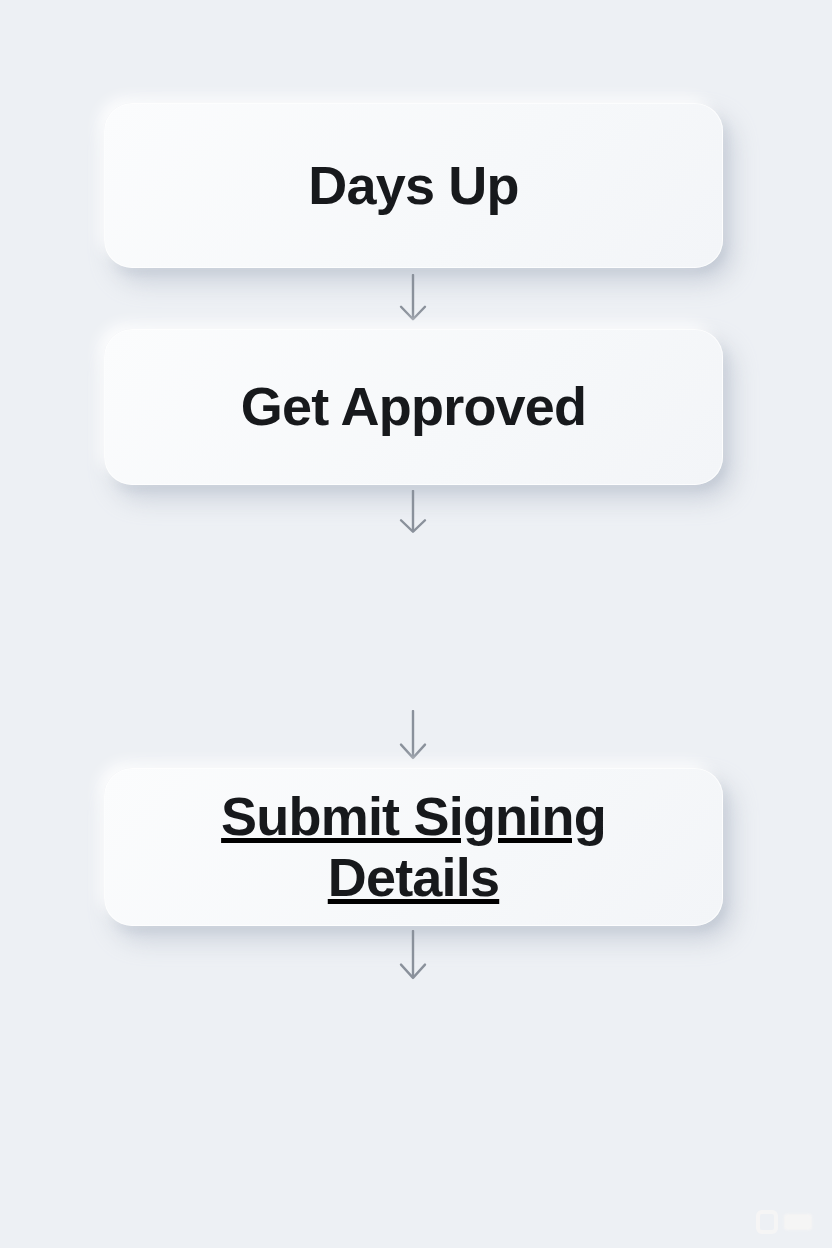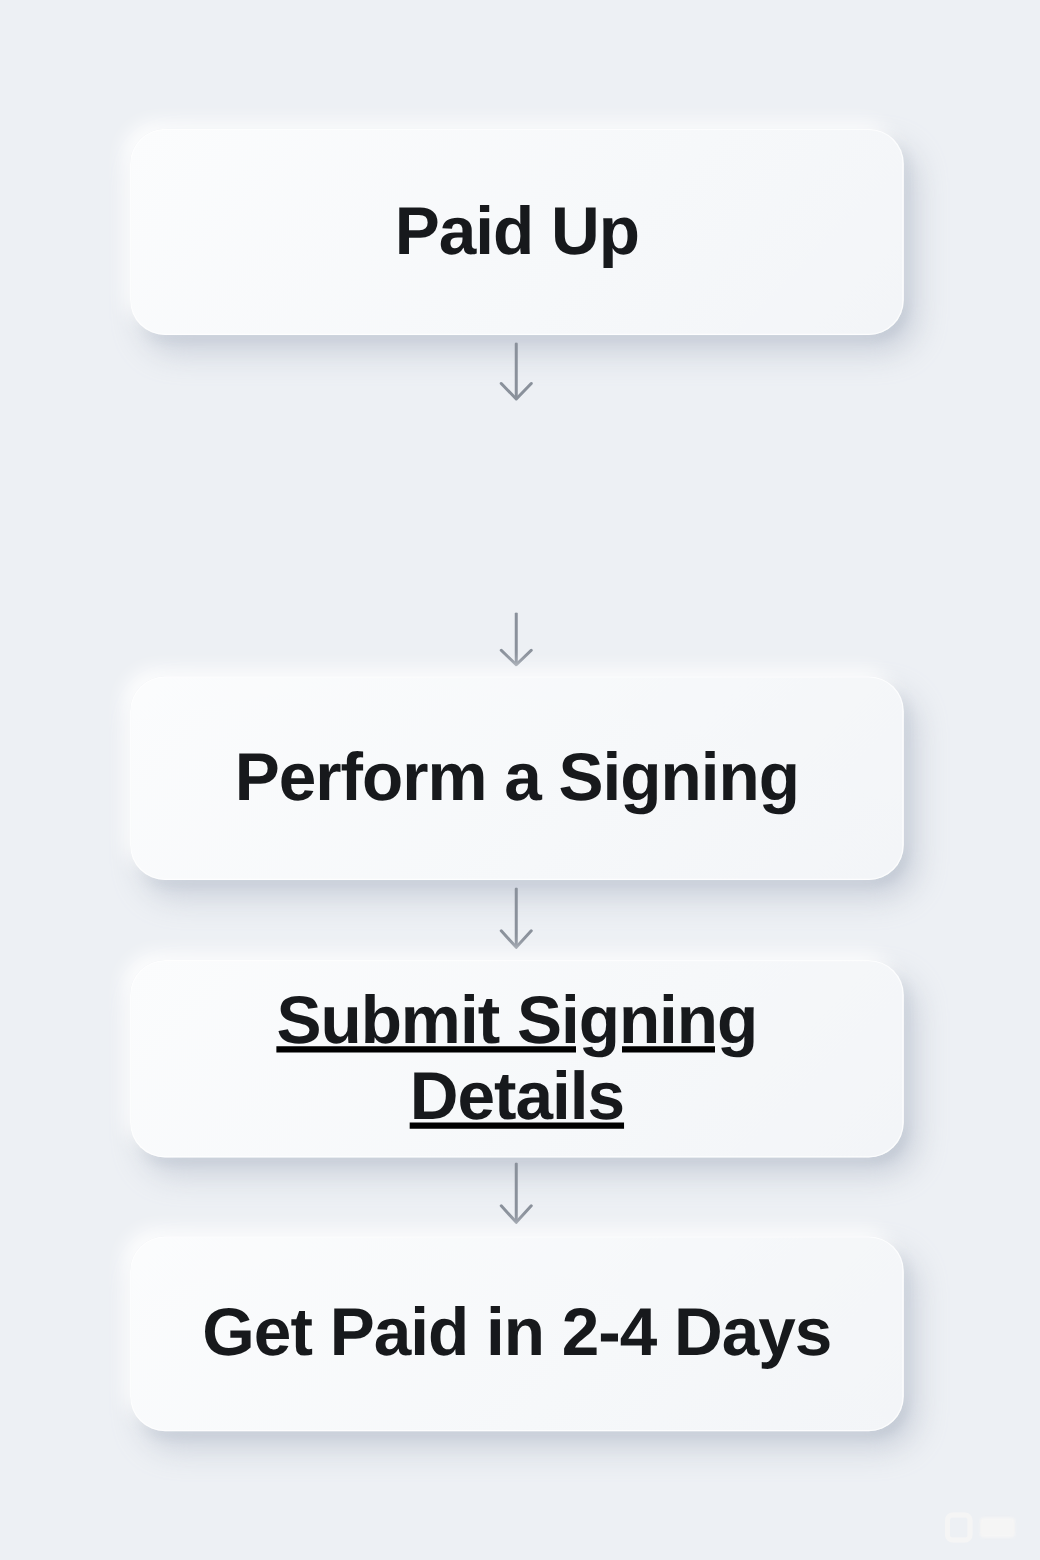--- a/index.html
+++ b/index.html
@@ -89,63 +89,60 @@
     border-radius: 3px;
     filter: blur(1px);
   }
 </style>
 </head>
 <body>
 
 <div class="canvas">
 
   <div class="step step1">
-    <div class="step-label">Paid Up</div>
+    <div class="step-label">Days Up</div>
   </div>
 
   <div class="arrow arrow1">
     <svg viewBox="0 0 40 54" preserveAspectRatio="none" aria-hidden="true">
       <line x1="20" y1="1" x2="20" y2="46" stroke="currentColor" stroke-width="2.4" stroke-linecap="round"></line>
       <polyline points="8,34 20,47 32,34" fill="none" stroke="currentColor" stroke-width="2.4" stroke-linecap="round" stroke-linejoin="round"></polyline>
     </svg>
   </div>
 
+  <div class="step step2">
+    <div class="step-label">Get Approved</div>
+  </div>
 
   <div class="arrow arrow2">
     <svg viewBox="0 0 40 54" preserveAspectRatio="none" aria-hidden="true">
       <line x1="20" y1="1" x2="20" y2="46" stroke="currentColor" stroke-width="2.4" stroke-linecap="round"></line>
       <polyline points="8,34 20,47 32,34" fill="none" stroke="currentColor" stroke-width="2.4" stroke-linecap="round" stroke-linejoin="round"></polyline>
     </svg>
   </div>
 
-  <div class="step step3">
-    <div class="step-label">Perform a Signing</div>
-  </div>
 
   <div class="arrow arrow3">
     <svg viewBox="0 0 40 54" preserveAspectRatio="none" aria-hidden="true">
       <line x1="20" y1="1" x2="20" y2="46" stroke="currentColor" stroke-width="2.4" stroke-linecap="round"></line>
       <polyline points="8,34 20,47 32,34" fill="none" stroke="currentColor" stroke-width="2.4" stroke-linecap="round" stroke-linejoin="round"></polyline>
     </svg>
   </div>
 
   <div class="step step4">
     <div class="step-label">Submit Signing
 Details</div>
   </div>
 
   <div class="arrow arrow4">
     <svg viewBox="0 0 40 54" preserveAspectRatio="none" aria-hidden="true">
       <line x1="20" y1="1" x2="20" y2="46" stroke="currentColor" stroke-width="2.4" stroke-linecap="round"></line>
       <polyline points="8,34 20,47 32,34" fill="none" stroke="currentColor" stroke-width="2.4" stroke-linecap="round" stroke-linejoin="round"></polyline>
     </svg>
   </div>
 
-  <div class="step step5">
-    <div class="step-label">Get Paid in 2-4 Days</div>
-  </div>
 
   <div class="watermark">
     <div class="wm-square"></div>
     <div class="wm-bar"></div>
   </div>
 
 </div>
 
 </body></html>

